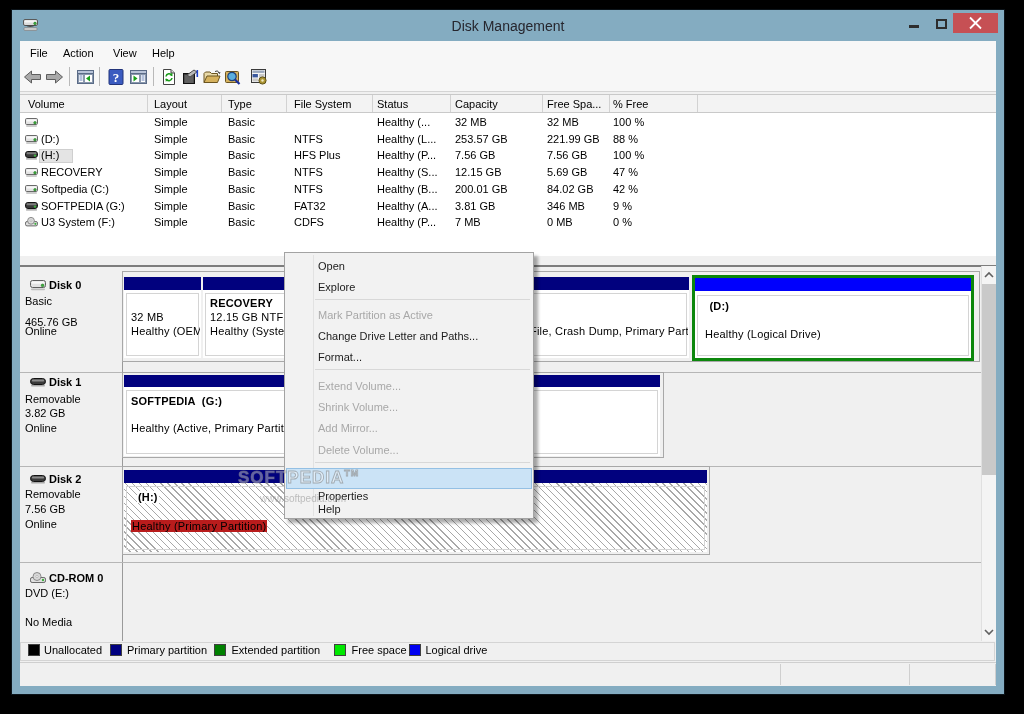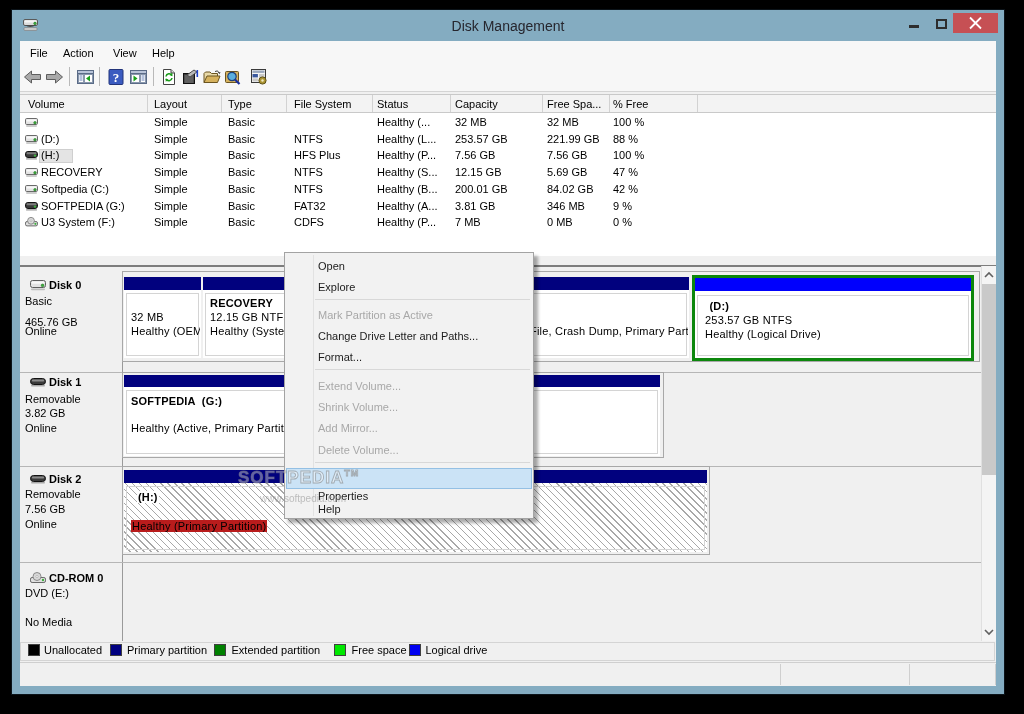--- a/index.html
+++ b/index.html
@@ -274,21 +274,20 @@
         <div class="bar" style="height:12.5px;background:#01017e;"></div>
         <div class="pin" style="top:15.5px;"></div>
         <div class="pl" style="left:7px;top:19px;font-weight:bold;"><span style="">Softpedia (C:)</span></div>
         <div class="pl" style="left:7px;top:33px;"><span style="">200.01 GB NTFS</span></div>
         <div class="pl" style="left:7px;top:47px;"><span style="">Healthy (Boot, Page File, Crash Dump, Primary Partition)</span></div>
       </div>
 <div class="ab" style="left:672px;top:233.5px;width:282px;height:86px;border:3px solid #0c870c;background:#fff;box-sizing:border-box;overflow:hidden;">
 <div class="ab" style="left:0;top:0.5px;right:0;height:12.5px;background:#0000fd;"></div>
 <div class="pin" style="top:17px;"></div>
 <div class="pl b" style="left:14.5px;top:21.5px;">(D:)</div>
-<div class="pl" style="left:10px;top:35.5px;">253.57 GB NTFS</div>
 <div class="pl" style="left:10px;top:49.5px;">Healthy (Logical Drive)</div>
 </div>
 <div class="ab" style="left:102px;top:331px;width:542px;height:86px;border:1px solid #a8a8a8;box-sizing:border-box;"></div>
 <div class="part" style="left:104px;top:333.5px;width:536px;height:81.5px;">
         <div class="bar" style="height:12.5px;background:#01017e;"></div>
         <div class="pin" style="top:15.5px;"></div>
         <div class="pl" style="left:7px;top:19.0px;font-weight:bold;"><span style="">SOFTPEDIA  (G:)</span></div>
         <div class="pl" style="left:7px;top:46.5px;"><span style="">Healthy (Active, Primary Partition)</span></div>
       </div>
 <div class="ab" style="left:102px;top:425px;width:588px;height:88.5px;border:1px solid #a8a8a8;box-sizing:border-box;"></div>

